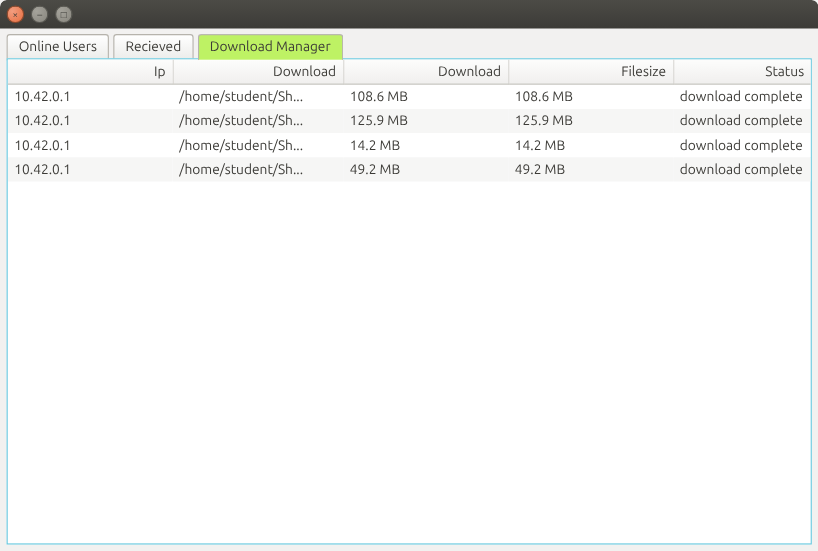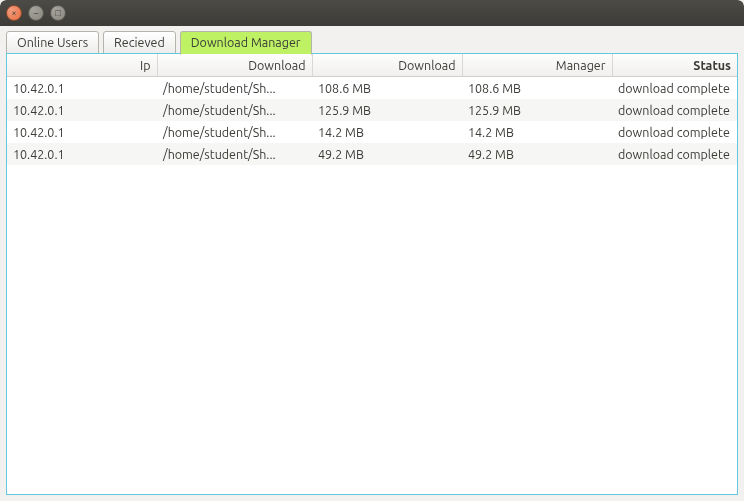--- a/index.html
+++ b/index.html
@@ -97,21 +97,20 @@
     font-weight: 400;
     background: linear-gradient(to bottom, #fdfdfc, #f0efee);
     border-bottom: 1px solid #d0cfca;
     border-right: 1px solid #d9d8d4;
     padding: 4px 6px;
     height: 22px;
     white-space: nowrap;
   }
   table.data thead th:last-child {
     border-right: none;
-    font-weight: bold;
   }
   table.data tbody tr.even {
     background: #ffffff;
   }
   table.data tbody tr.odd {
     background: #f6f6f5;
   }
   table.data tbody td {
     padding: 3px 6px;
     height: 22px;
@@ -157,21 +156,21 @@
             <col class="col-file">
             <col class="col-size">
             <col class="col-recv">
             <col class="col-status">
         </colgroup>
         <thead>
           <tr>
             <th>Ip</th>
             <th>Download</th>
             <th>Download</th>
-            <th>Manager</th>
+            <th>Filesize</th>
             <th>Status</th>
           </tr>
         </thead>
         <tbody id="rows-body">
         <tr class="even">
               <td>10.42.0.1</td>
               <td>/home/student/Sh...</td>
               <td>108.6 MB</td>
               <td>108.6 MB</td>
               <td>download complete</td>

